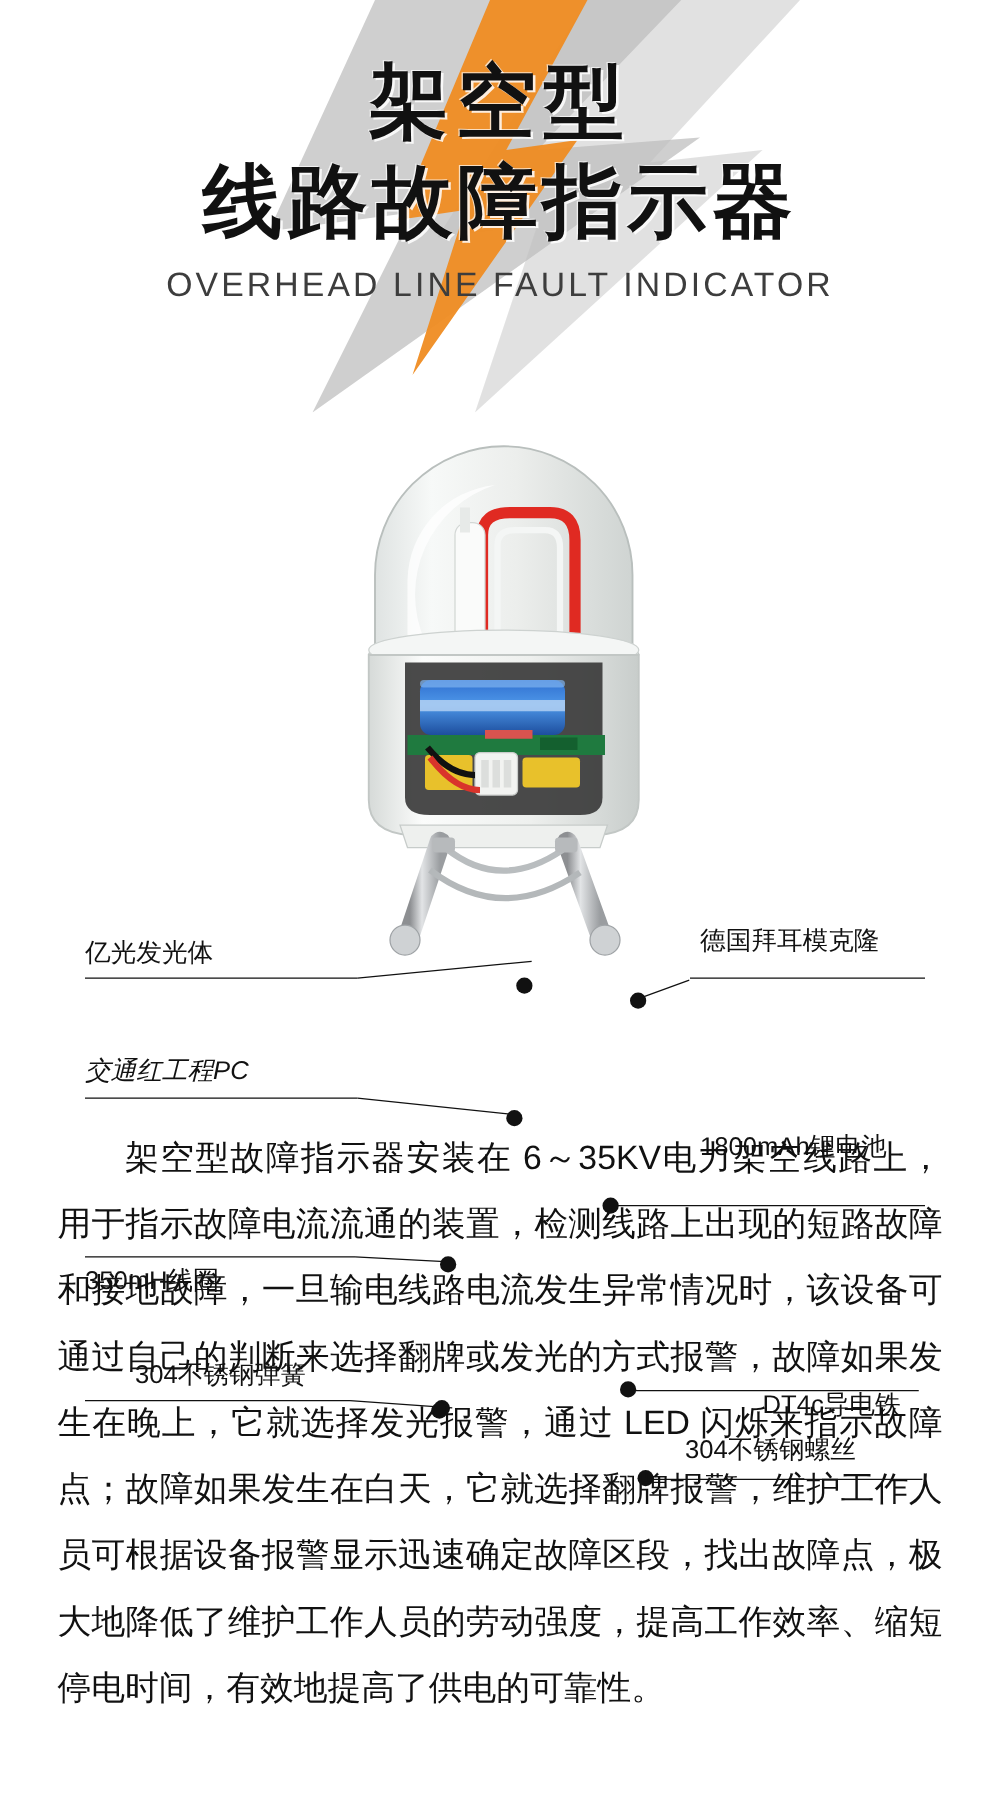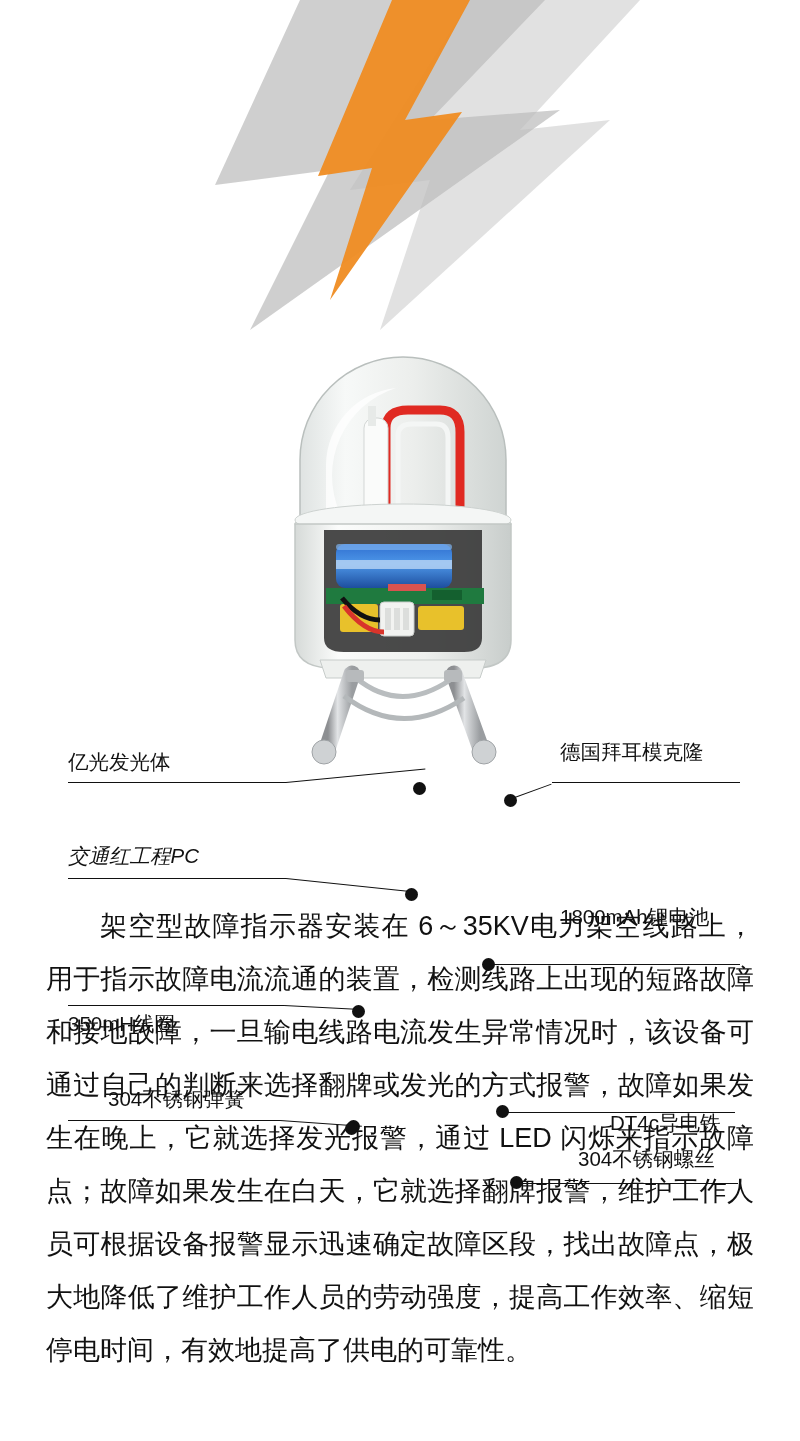--- a/index.html
+++ b/index.html
@@ -120,20 +120,25 @@
   <div class="bolt-wrap">
     <svg width="800" height="330" viewBox="0 0 800 330">
 
       <polygon points="300,0 545,0 430,120 560,110 250,330 330,170 215,185" fill="#a8a8a8" opacity="0.55"></polygon>
       <polygon points="470,0 640,0 520,130 610,120 380,330 430,180 350,190" fill="#bdbdbd" opacity="0.45"></polygon>
 
       <polygon points="392,0 470,0 405,120 462,112 330,300 372,168 318,176" fill="#ef8c22" opacity="0.95"></polygon>
     </svg>
   </div>
 
+  <div class="title-block">
+    <div class="title-line1">架空型</div>
+    <div class="title-line2">线路故障指示器</div>
+    <div class="title-sub">OVERHEAD LINE FAULT INDICATOR</div>
+  </div>
 </div>
 
 <div class="diagram">
 
   <div class="device">
     <svg width="270" height="450" viewBox="0 0 270 450">
       <defs>
         <linearGradient id="domeG" x1="0" y1="0" x2="1" y2="0">
           <stop offset="0%" stop-color="#dfe3e2"></stop>
           <stop offset="22%" stop-color="#f7f9f8"></stop>
@@ -234,20 +239,20 @@
   <div class="dot" style="left:504px; top:464px;"></div>
 
   <div class="callout cl-right" style="left:560px; top:573px;">1800mAh锂电池</div>
   <div class="leader leader-h" style="left:490px; top:634px; width:250px;"></div>
   <div class="dot" style="left:482px; top:628px;"></div>
 
   <div class="callout cl-right" style="left:610px; top:779px;">DT4c导电铁</div>
   <div class="leader leader-h" style="left:505px; top:782px; width:230px;"></div>
   <div class="dot" style="left:496px; top:775px;"></div>
 
-  <div class="callout cl-right" style="left:578px; top:815px;">304不锈钢螺丝</div>
+  <div class="callout cl-right" style="left:548px; top:815px;">304不锈钢螺丝</div>
   <div class="leader leader-h" style="left:520px; top:853px; width:218px;"></div>
   <div class="dot" style="left:510px; top:846px;"></div>
 
   <div class="dot" style="left:345px; top:792px;"></div>
 </div>
 
 <div class="bodytext">架空型故障指示器安装在 6～35KV电力架空线路上，用于指示故障电流流通的装置，检测线路上出现的短路故障和接地故障，一旦输电线路电流发生异常情况时，该设备可通过自己的判断来选择翻牌或发光的方式报警，故障如果发生在晚上，它就选择发光报警，通过 LED 闪烁来指示故障点；故障如果发生在白天，它就选择翻牌报警，维护工作人员可根据设备报警显示迅速确定故障区段，找出故障点，极大地降低了维护工作人员的劳动强度，提高工作效率、缩短停电时间，有效地提高了供电的可靠性。</div>
 
 </body></html>

